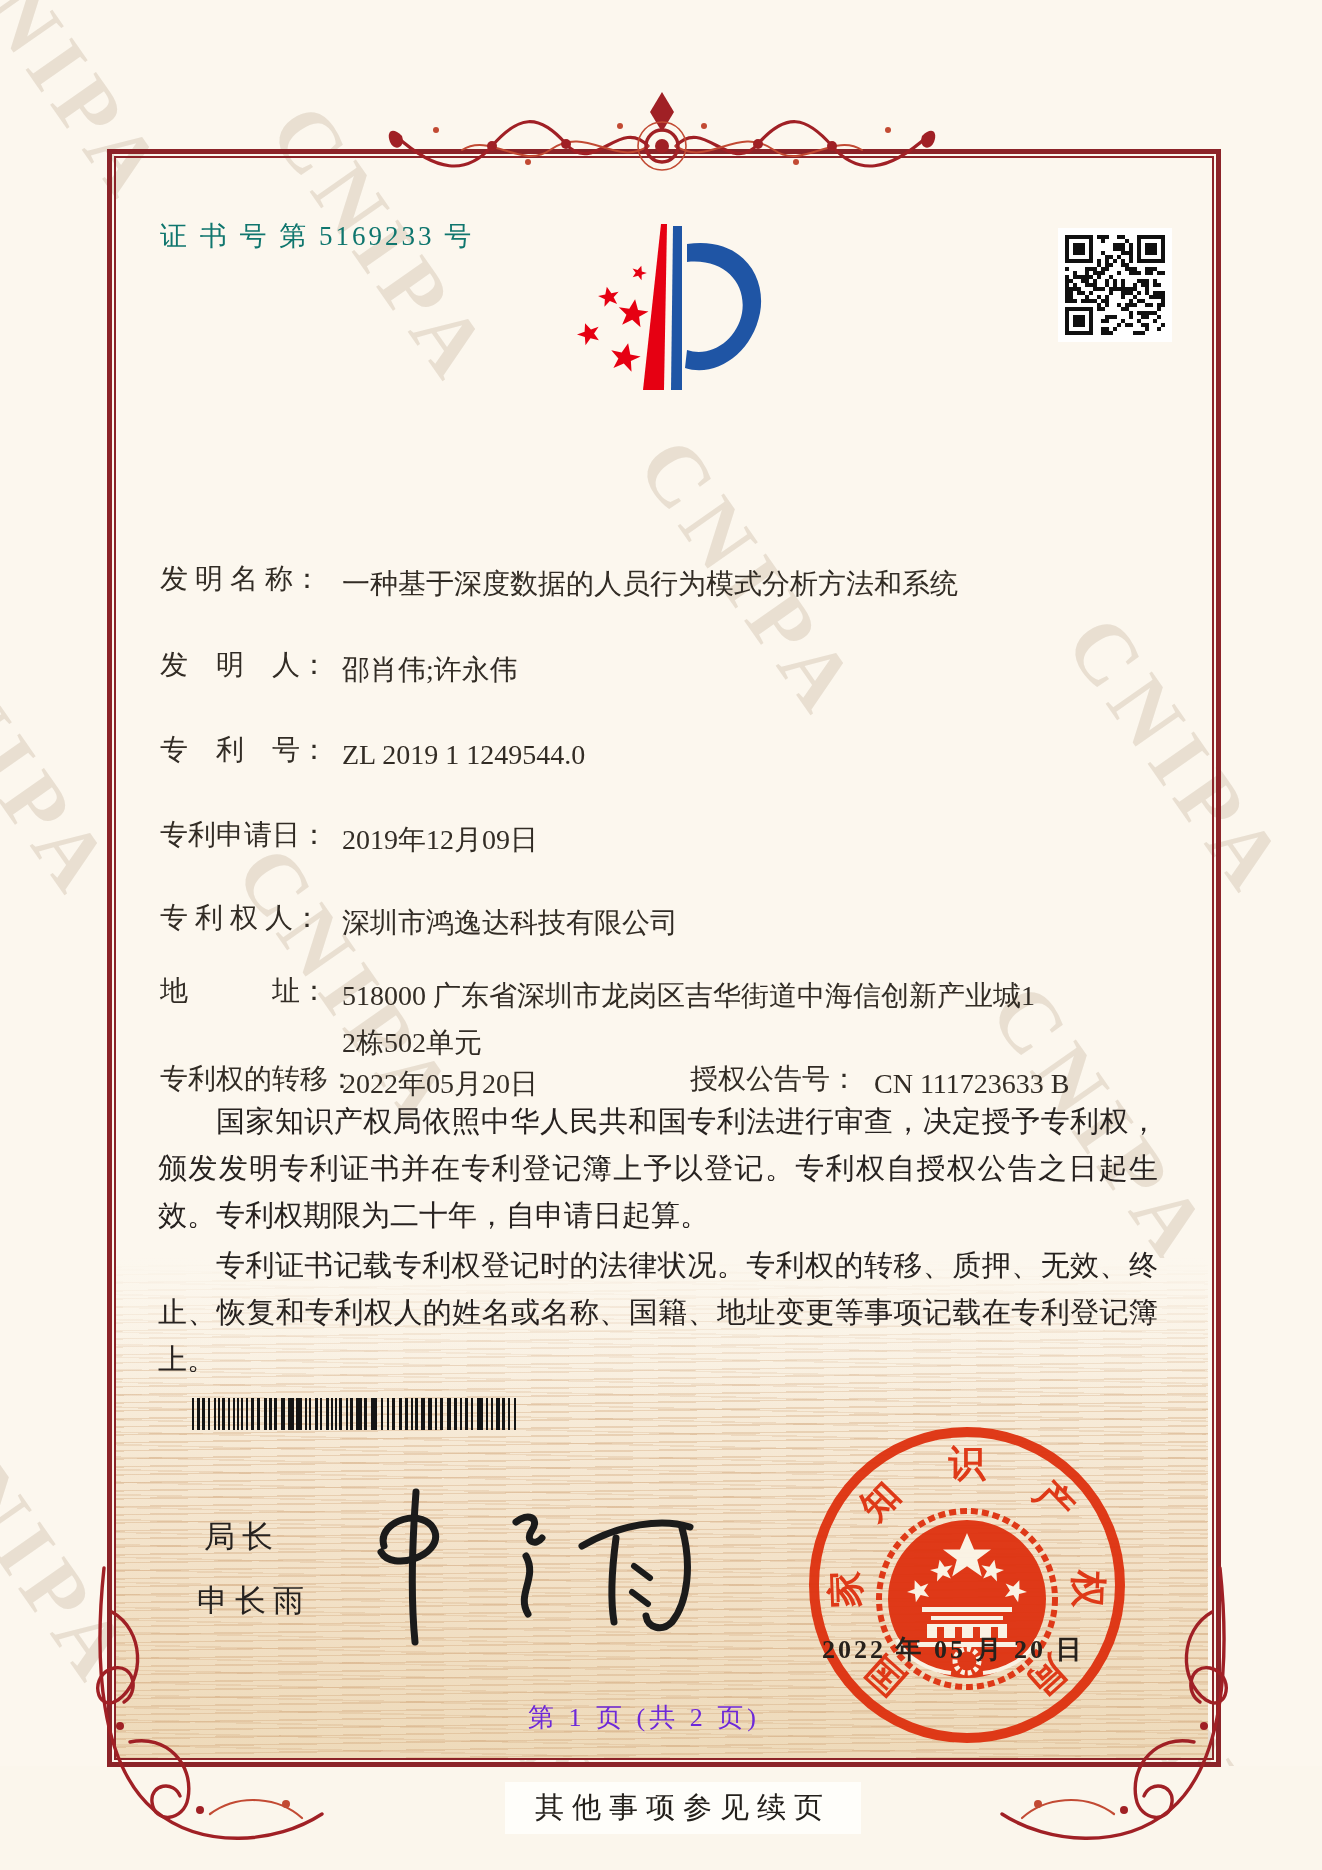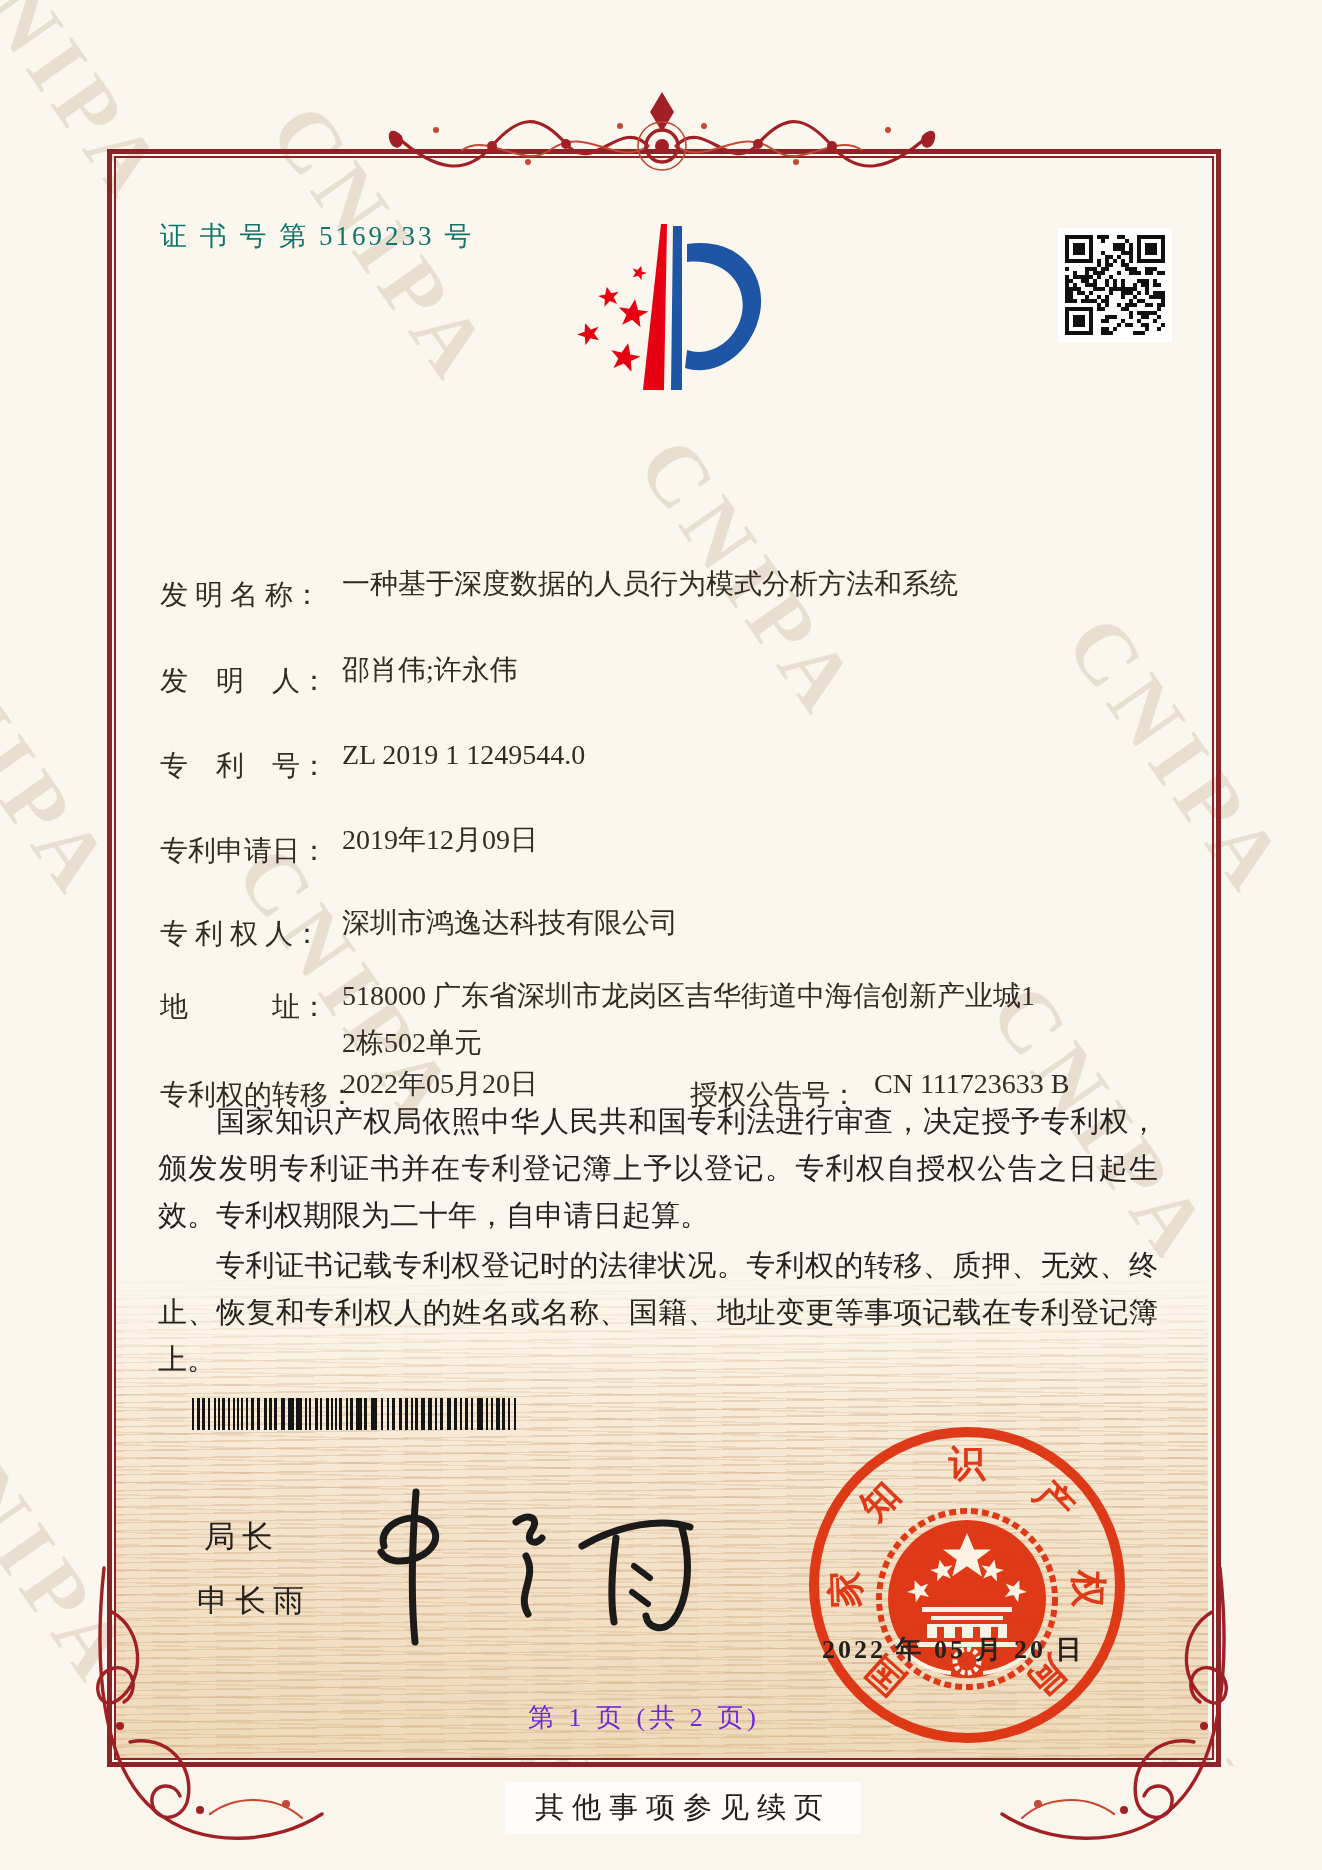--- a/index.html
+++ b/index.html
@@ -49,21 +49,21 @@
     position:absolute;left:1058px;top:228px;width:114px;height:114px;
     background:#ffffff;display:flex;align-items:center;justify-content:center;
   }
   .title{
     position:absolute;left:114px;top:396px;width:1096px;
     text-align:center;font-size:60px;font-weight:bold;color:#15120f;
     letter-spacing:36px;padding-left:36px;box-sizing:border-box;
   }
   
   .f-row{position:absolute;left:160px;width:1010px;font-size:28px;color:#322c25;}
-  .f-label{display:inline-block;width:166px;vertical-align:top;white-space:nowrap;margin-top:16px;}
+  .f-label{display:inline-block;width:166px;vertical-align:top;white-space:nowrap;}
   .f-value{display:inline-block;vertical-align:top;line-height:47px;margin-left:16px;}
   .row-name{top:560px}.row-inventor{top:646px}.row-patno{top:731px}
   .row-appdate{top:816px}.row-patentee{top:899px}.row-address{top:972px}
   .grant-group2{position:absolute;left:530px;top:0;white-space:nowrap;}
   .row-grant{top:1060px;position:absolute;}
   
   .body-text{
     position:absolute;left:158px;top:1098px;width:1012px;
     font-size:29px;line-height:47px;text-align:justify;color:#272220;
   }

